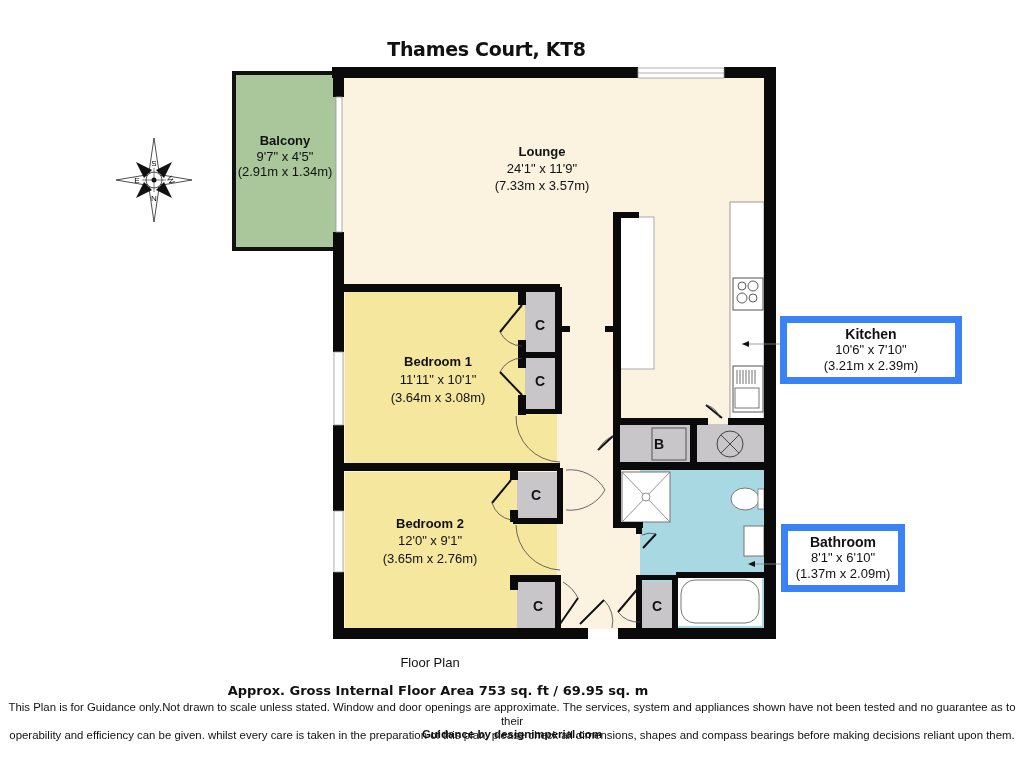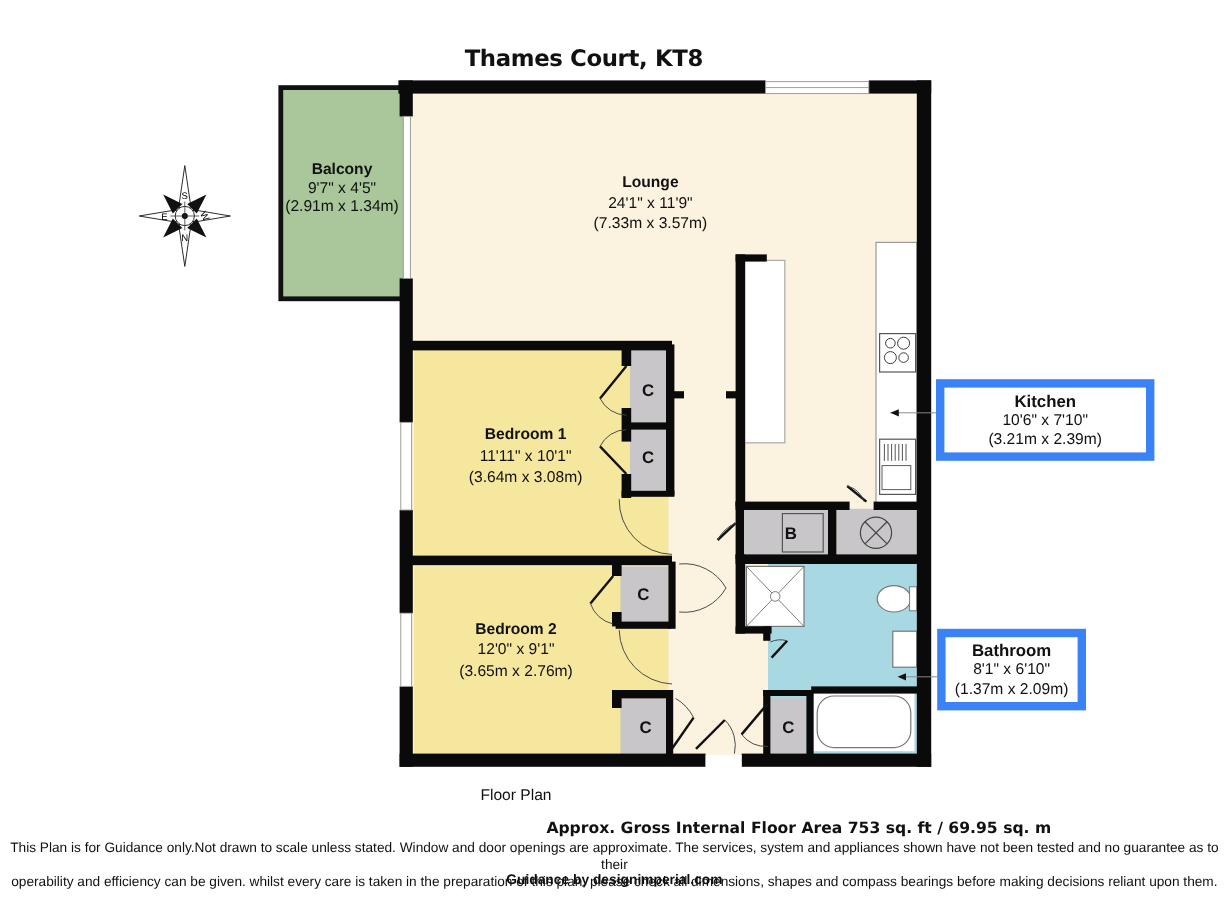--- a/index.html
+++ b/index.html
@@ -4,21 +4,21 @@
 <style>
   html, body { margin: 0; padding: 0; background: #ffffff; }
   body { width: 1024px; height: 768px; position: relative; overflow: hidden; font-family: "Liberation Sans", sans-serif; color: #111; }
   .title { position: absolute; top: 18px; left: 0; width: 973px; text-align: center; font-family: "DejaVu Sans", sans-serif; font-weight: bold; font-size: 19px; letter-spacing: -0.3px; margin-top: 20px; }
   svg.plan { position: absolute; left: 0; top: 0; }
   .room-label { font-family: "Liberation Sans", sans-serif; font-size: 13px; fill: #111; text-anchor: middle; }
   .room-label.bold { font-weight: bold; }
   .callout { position: absolute; background: #fff; border: 7px solid #3b82f6; text-align: center; font-size: 13px; line-height: 16px; padding: 3px 4px; }
   .callout .name { font-weight: bold; font-size: 14px; }
   .plan-caption { position: absolute; top: 655px; left: 0; width: 860px; text-align: center; font-size: 13px; }
-  .area { position: absolute; top: 683px; left: 0; width: 876px; text-align: right; font-family: "DejaVu Sans", sans-serif; font-weight: bold; font-size: 13px; }
+  .area { position: absolute; top: 683px; left: 0; width: 876px; text-align: center; font-family: "DejaVu Sans", sans-serif; font-weight: bold; font-size: 13px; }
   .disclaimer { position: absolute; top: 700px; left: 0; width: 1024px; text-align: center; font-size: 11.4px; line-height: 14px; }
   .produced { position: absolute; top: 728px; left: 0; width: 1024px; text-align: center; font-size: 11.5px; font-weight: bold; }
   .cupboard-label { font-family: "Liberation Sans", sans-serif; font-weight: bold; font-size: 14px; fill: #111; text-anchor: middle; }
 </style>
 </head>
 <body>
 
 <div class="title">Thames Court, KT8</div>
 
 <svg class="plan" width="1024" height="768" viewBox="0 0 1024 768">

